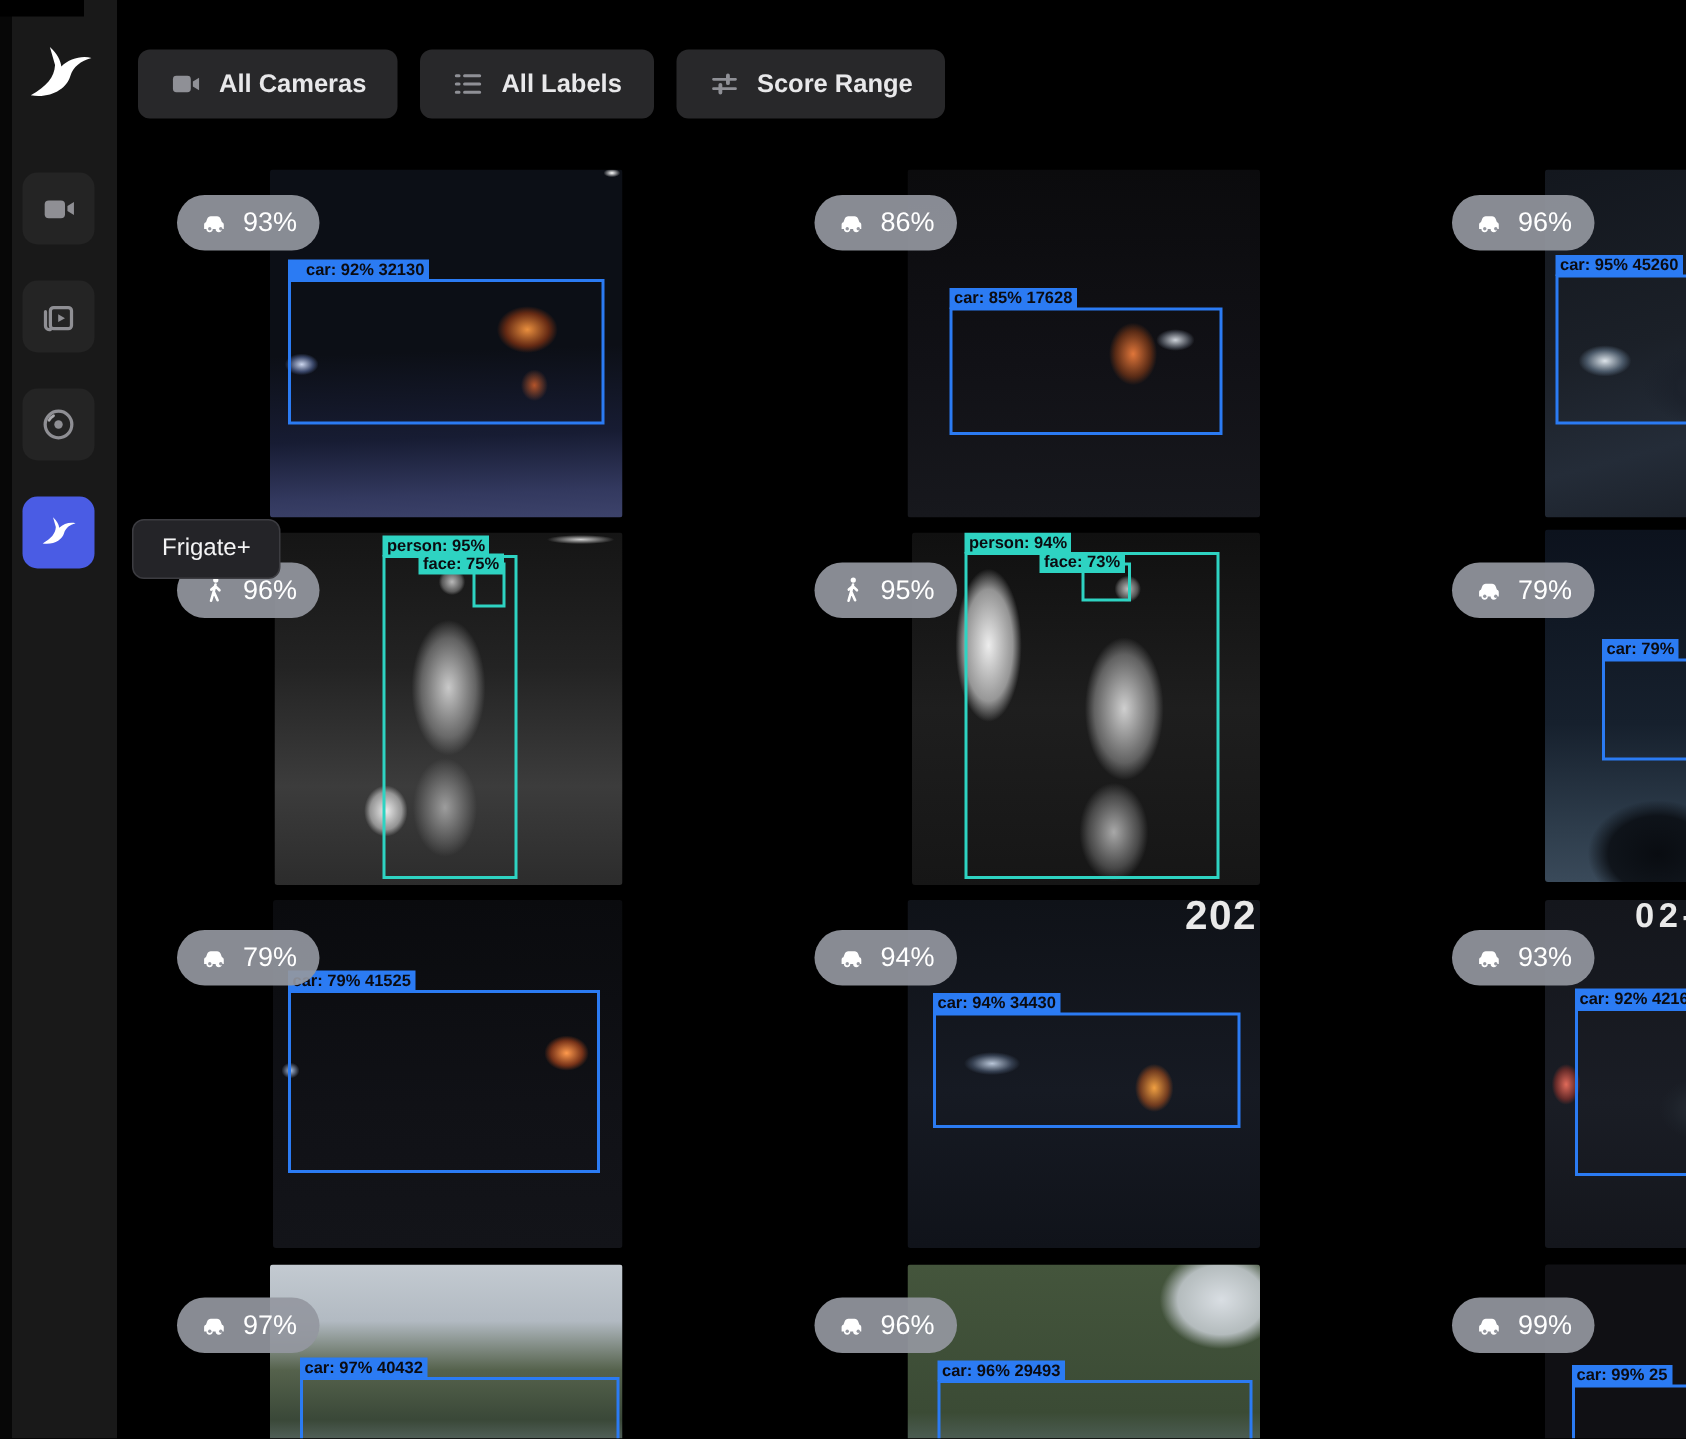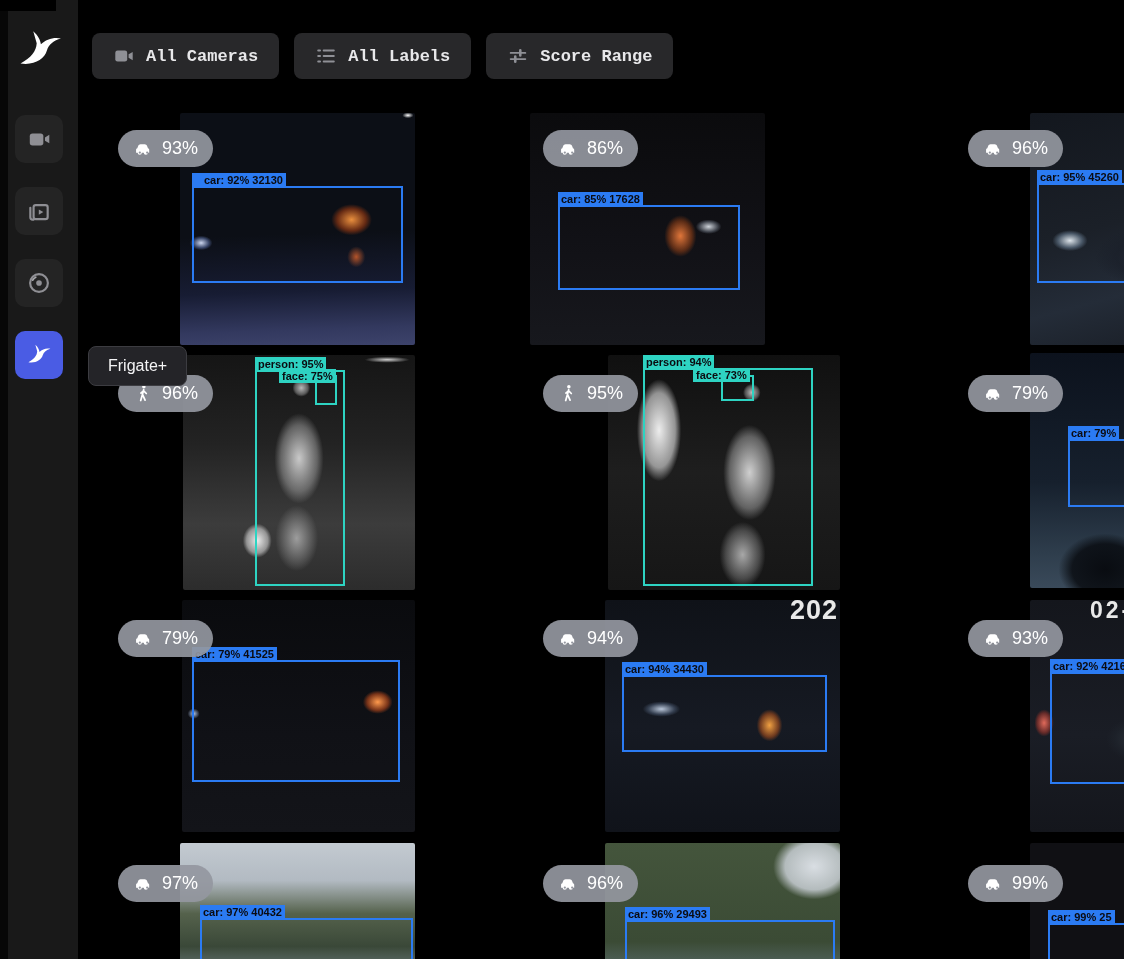--- a/index.html
+++ b/index.html
@@ -17,21 +17,21 @@
   .nav { position:absolute; left:15px; top:115px; display:flex; flex-direction:column; gap:24px; }
   .nav-btn {
     width:48px; height:48px; border:none; border-radius:10px; background:#242424;
     display:flex; align-items:center; justify-content:center; cursor:pointer; padding:0;
   }
   .nav-btn svg { width:26px; height:26px; }
   .nav-btn.active { background:#4a5ce4; }
 
   
   .main { position:absolute; left:78px; top:0; width:1046px; height:959px; overflow:hidden; background:#000; }
-  .toolbar { position:absolute; left:14px; top:33px; display:flex; gap:15px; z-index:4;font-family:Liberation Mono, monospace; }
+  .toolbar { position:absolute; left:14px; top:33px; display:flex; gap:15px; z-index:4; }
   .tb-btn {
     height:46px; display:flex; align-items:center; gap:11px; padding:0 21px;
     background:#28282a; border:none; border-radius:8px; cursor:pointer;
     color:#e8e8ea; font-weight:bold; font-size:17px; font-family:inherit;
   }
   .tb-btn svg { width:22px; height:22px; flex:none; }
 
   
   .grid {
     position:absolute; left:27px; top:105px; width:1275px;
@@ -212,21 +212,21 @@
   <div class="card">
     <div class="badge">
       <svg class="bi-car" viewBox="0 0 24 24">
         <path fill="#fff" d="M3.5 16.8 v-3.3 c0-.9.6-1.6 1.4-1.8 l1-2.7 C6.3 7.8 7.4 7 8.6 7 h4.8 c1.2 0 2.3.8 2.7 2 l1 2.7 c.8.2 1.4.9 1.4 1.8 v3.3 h-1.4 a2.4 2.4 0 0 1-4.8 0 h-2.2 a2.4 2.4 0 0 1-4.8 0 z"></path>
         <circle cx="7.8" cy="16.6" r="1.3" fill="#94979f"></circle>
         <circle cx="16.2" cy="16.6" r="1.3" fill="#94979f"></circle>
       </svg>
 
       <span class="badge-score">86%</span>
     </div>
-    <div class="thumb s2" style="width: 235px; height: 232px; margin-top: 8px;">
+    <div class="thumb s2" style="width: 235px; height: 232px; margin-left: 75px; margin-top: 8px;">
 
     <div class="bbox blue" style="left: 28px; top: 92px; width: 182px; height: 85px;">
             <span class="bbox-label" style="left: -2px; top: -15px;">car: 85% 17628</span>
           </div>
         </div>
   </div>
 
   <div class="card">
     <div class="badge">
       <svg class="bi-car" viewBox="0 0 24 24">

